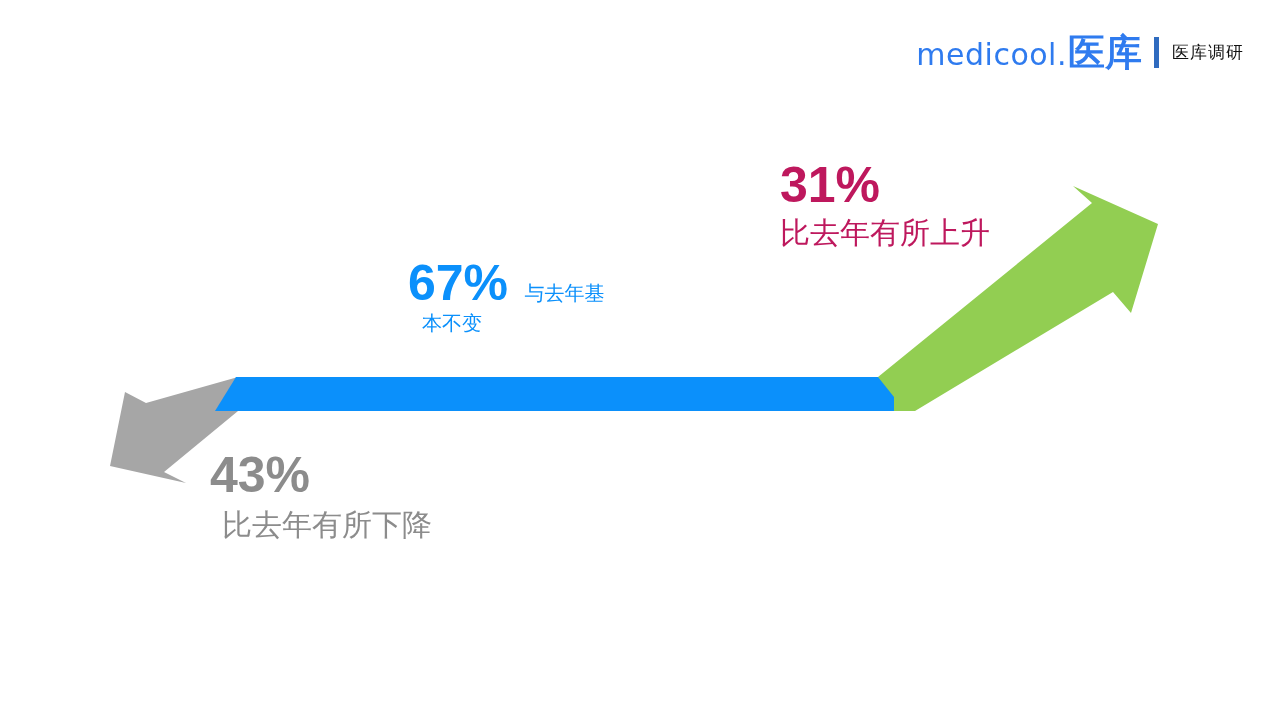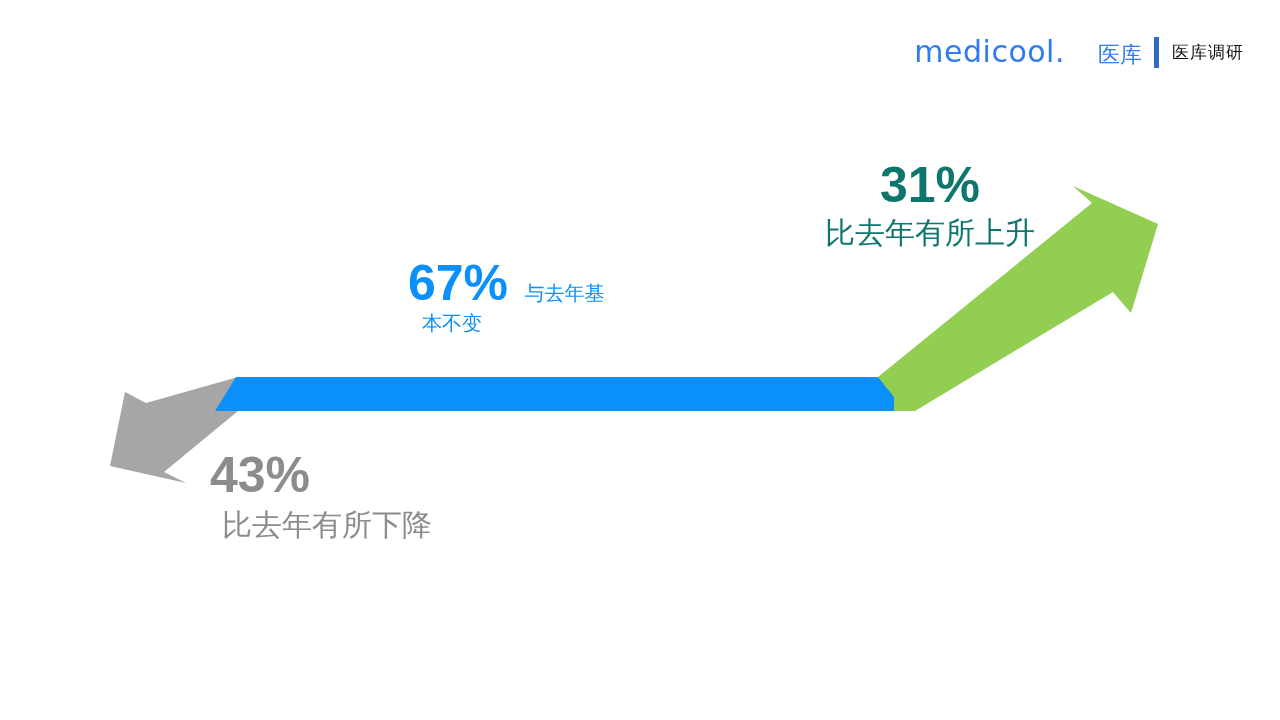--- a/index.html
+++ b/index.html
@@ -30,32 +30,31 @@
     top: 32px;
     right: 36px;
     display: flex;
     align-items: center;
     height: 40px;
   }
   .brand-logo {
     display: flex;
     align-items: baseline;
     line-height: 1;
-    gap: 32px;
   }
   .brand-logo-latin {
     font-family: "DejaVu Sans", sans-serif;
     font-size: 30px;
     font-weight: 400;
     letter-spacing: 0.5px;
     color: #2f7bef;
   }
   .brand-logo-cjk {
-    font-size: 22px;
-    font-weight: 400;
+    font-size: 37px;
+    font-weight: 700;
     color: #2f7bef;
     letter-spacing: 0px;
     margin-left: 1px;
   }
   .brand-divider {
     width: 5px;
     height: 31px;
     background: #2f6bbf;
     margin: 0 13px 0 12px;
     border-radius: 0px;
@@ -88,22 +87,22 @@
   }
   .callout .desc {
     font-weight: 400;
   }
 
   
   #callout-up {
     left: 780px;
     top: 160px;
     width: 300px;
-    text-align: center;
-    color: #0f766e;
+    text-align: left;
+    color: #be185d;
   }
   #callout-up .pct {
     font-size: 50px;
     letter-spacing: 0px;
     display: block;
     margin-bottom: 6px;
   }
   #callout-up .desc {
     font-size: 30px;
     display: block;

